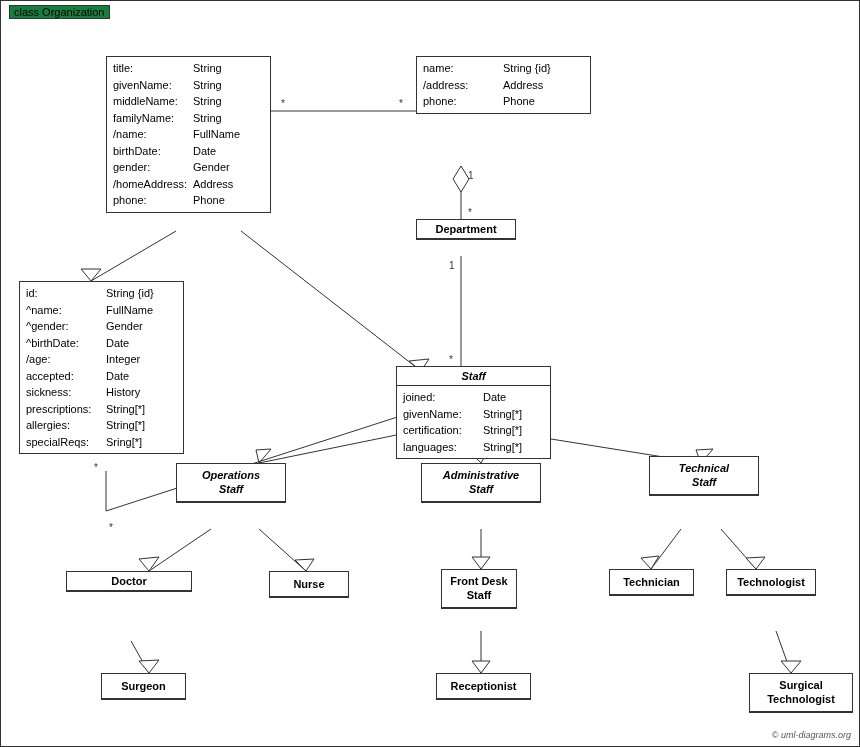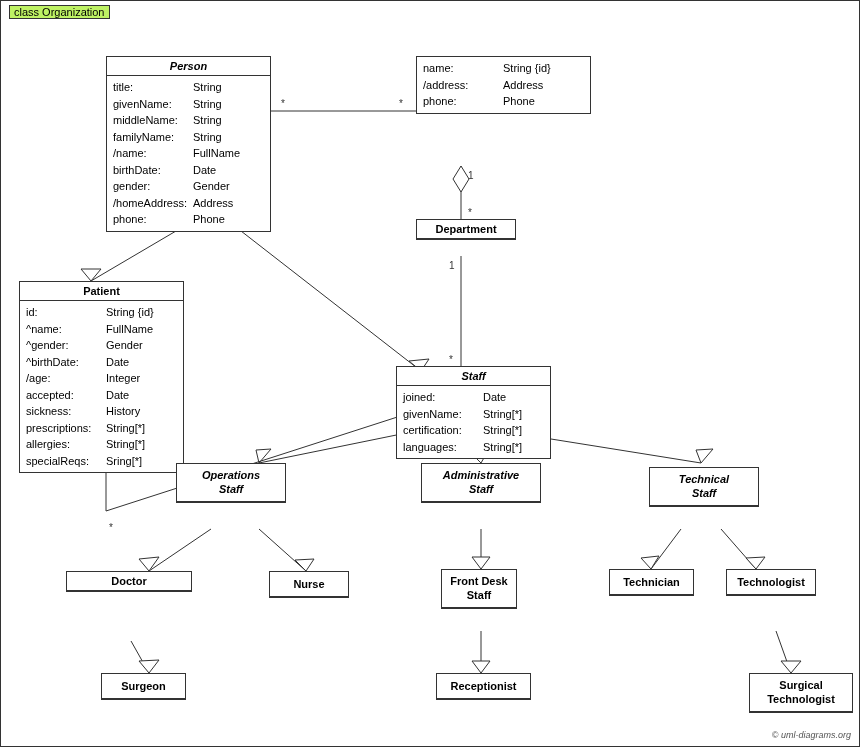--- a/index.html
+++ b/index.html
@@ -17,21 +17,21 @@
       width: 860px;
       height: 747px;
       background: #fff;
       border: 1px solid #333;
     }
     .class-label {
       position: absolute;
       top: 4px;
       left: 8px;
       font-size: 11px;
-      background: #bef264;
+      background: #15803d;
       padding: 0 4px;
       border: 1px solid #333;
     }
     .uml-class {
       position: absolute;
       border: 1px solid #333;
       background: #fff;
     }
     .uml-class .class-header {
       border-bottom: 1px solid #333;
@@ -131,21 +131,20 @@
     <line x1="775" y1="630" x2="790" y2="672" stroke="#333" stroke-width="1"></line>
     <polygon points="790,672 780,660 800,660" fill="white" stroke="#333" stroke-width="1"></polygon>
 
     <line x1="105" y1="470" x2="105" y2="510" stroke="#333" stroke-width="1"></line>
     <line x1="105" y1="510" x2="415" y2="410" stroke="#333" stroke-width="1"></line>
     <text x="93" y="470" font-size="10" fill="#333">*</text>
     <text x="108" y="530" font-size="10" fill="#333">*</text>
   </svg>
 
   <div class="uml-class" style="left:105px; top:55px; width:165px;">
-    <div class="class-header">Person</div>
     <div class="class-body">
       <div class="attr-row">
           <span class="attr-name">title:</span>
           <span class="attr-type">String</span>
         </div>
       <div class="attr-row">
           <span class="attr-name">givenName:</span>
           <span class="attr-type">String</span>
         </div>
       <div class="attr-row">
@@ -190,21 +189,20 @@
           <span class="attr-type">Address</span>
         </div>
       <div class="attr-row">
           <span class="attr-name">phone:</span>
           <span class="attr-type">Phone</span>
         </div>
     </div>
   </div>
 
   <div class="uml-class" style="left:18px; top:280px; width:165px;">
-    <div class="class-header normal">Patient</div>
     <div class="class-body">
       <div class="attr-row">
           <span class="attr-name">id:</span>
           <span class="attr-type">String {id}</span>
         </div>
       <div class="attr-row">
           <span class="attr-name">^name:</span>
           <span class="attr-type">FullName</span>
         </div>
       <div class="attr-row">
@@ -269,21 +267,21 @@
   </div>
 
   <div class="uml-class" style="left:175px; top:462px; width:110px; text-align:center;">
     <div class="class-header" style="font-style:italic; font-weight:bold; padding:4px 6px; line-height:1.3;">Operations<br>Staff</div>
   </div>
 
   <div class="uml-class" style="left:420px; top:462px; width:120px; text-align:center;">
     <div class="class-header" style="font-style:italic; font-weight:bold; padding:4px 6px; line-height:1.3;">Administrative<br>Staff</div>
   </div>
 
-  <div class="uml-class" style="left:648px; top:466px; width:110px; text-align:center;">
+  <div class="uml-class" style="left:648px; top:455px; width:110px; text-align:center;">
     <div class="class-header" style="font-style:italic; font-weight:bold; padding:4px 6px; line-height:1.3;">Technical<br>Staff</div>
   </div>
 
   <div class="uml-class" style="left:65px; top:570px; width:126px;">
     <div class="class-header normal">Doctor</div>
   </div>
 
   <div class="uml-class" style="left:268px; top:570px; width:80px; text-align:center;">
     <div class="class-header normal" style="padding:6px;">Nurse</div>
   </div>

